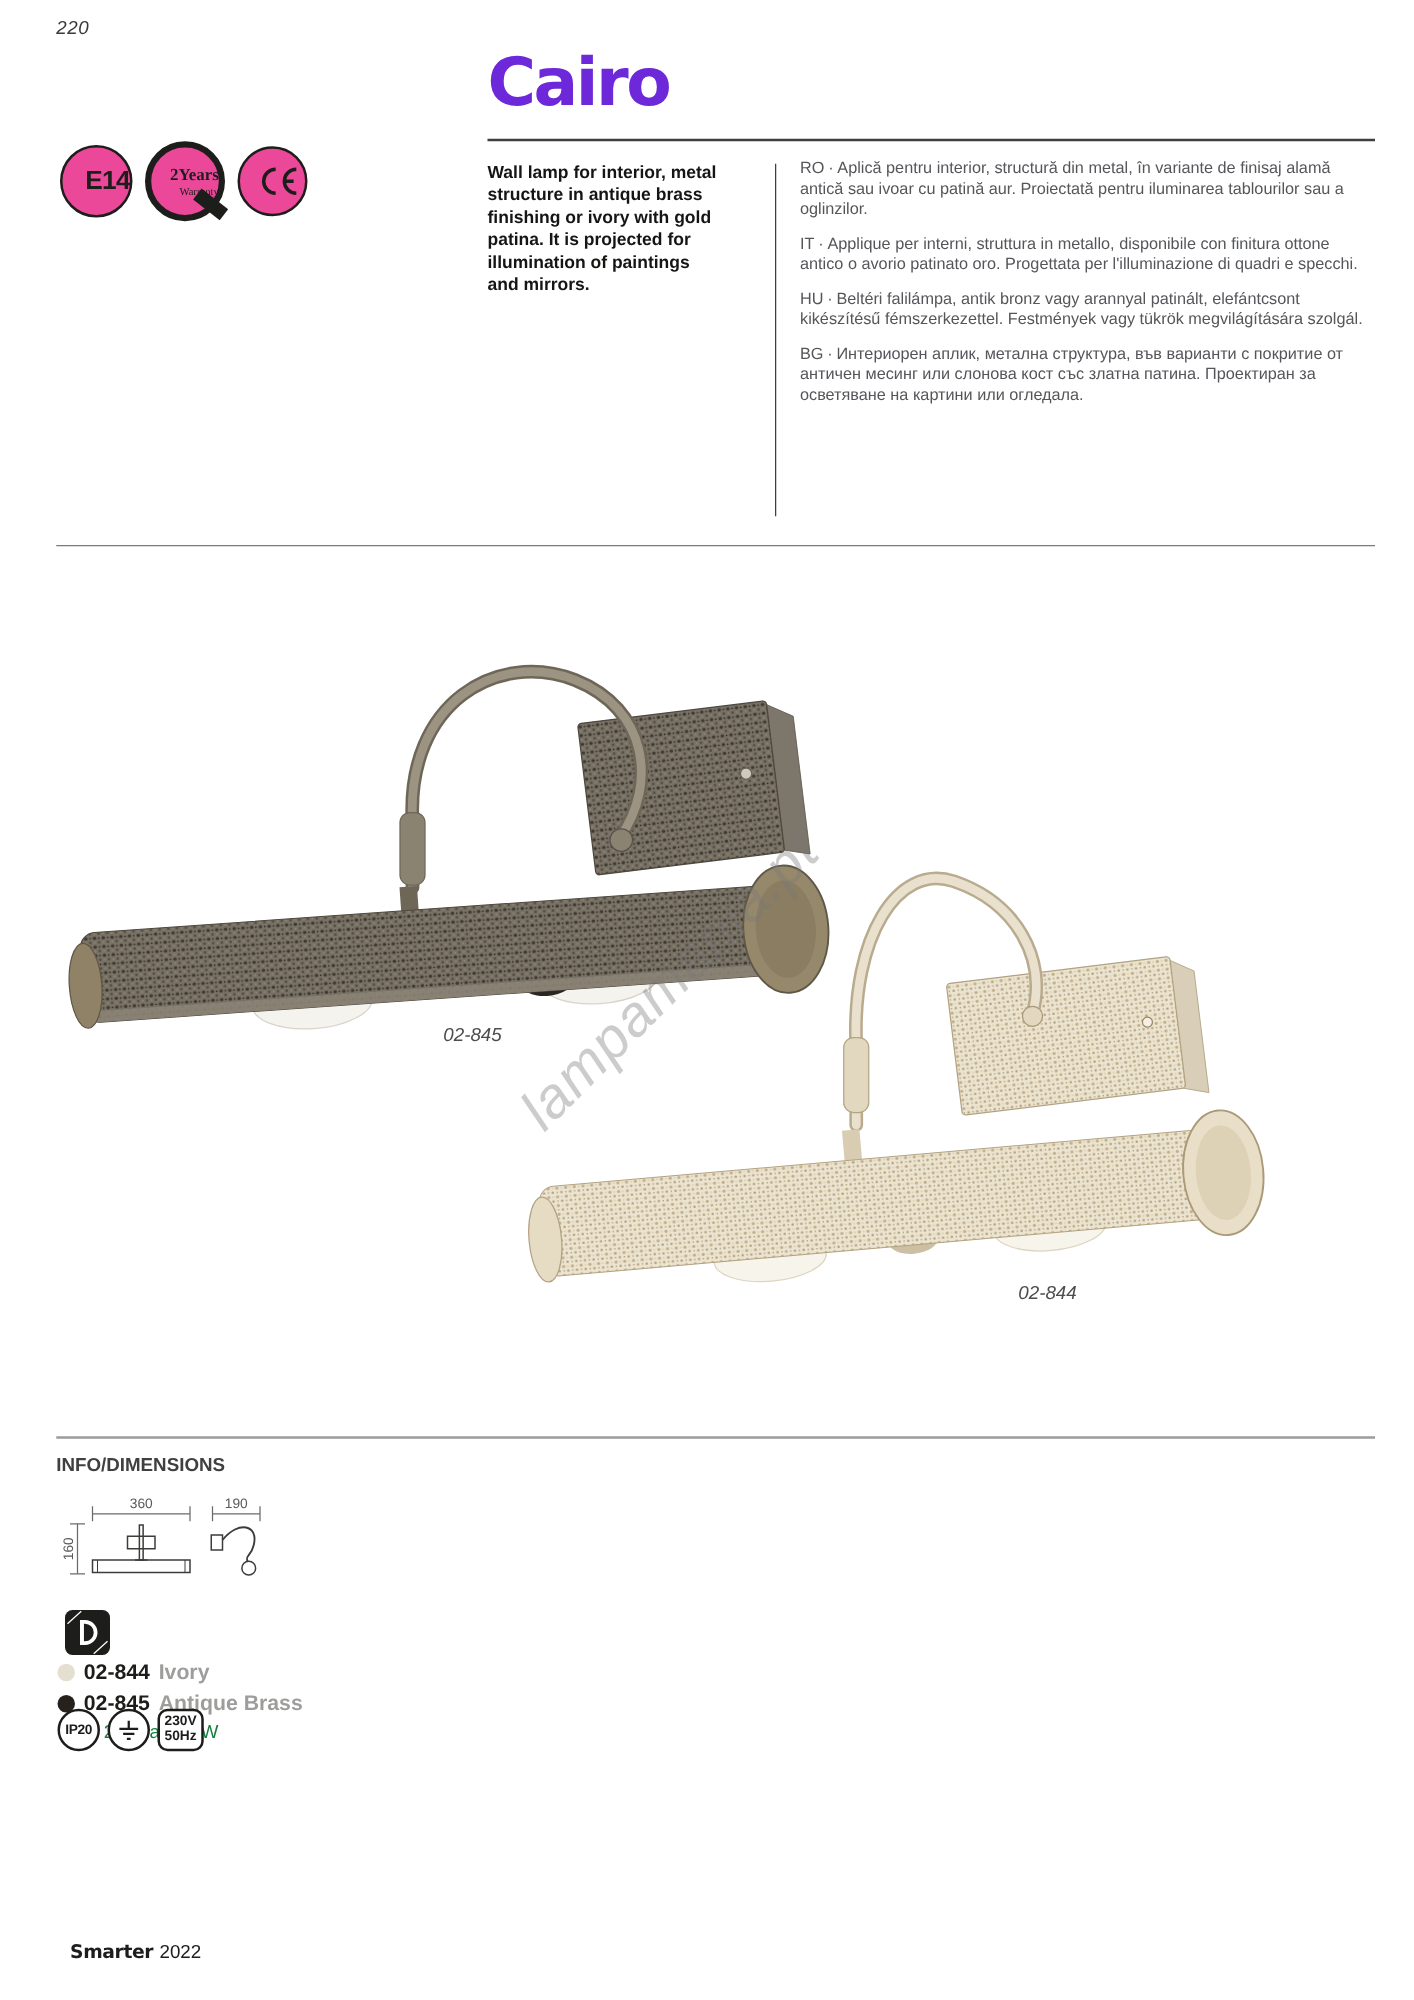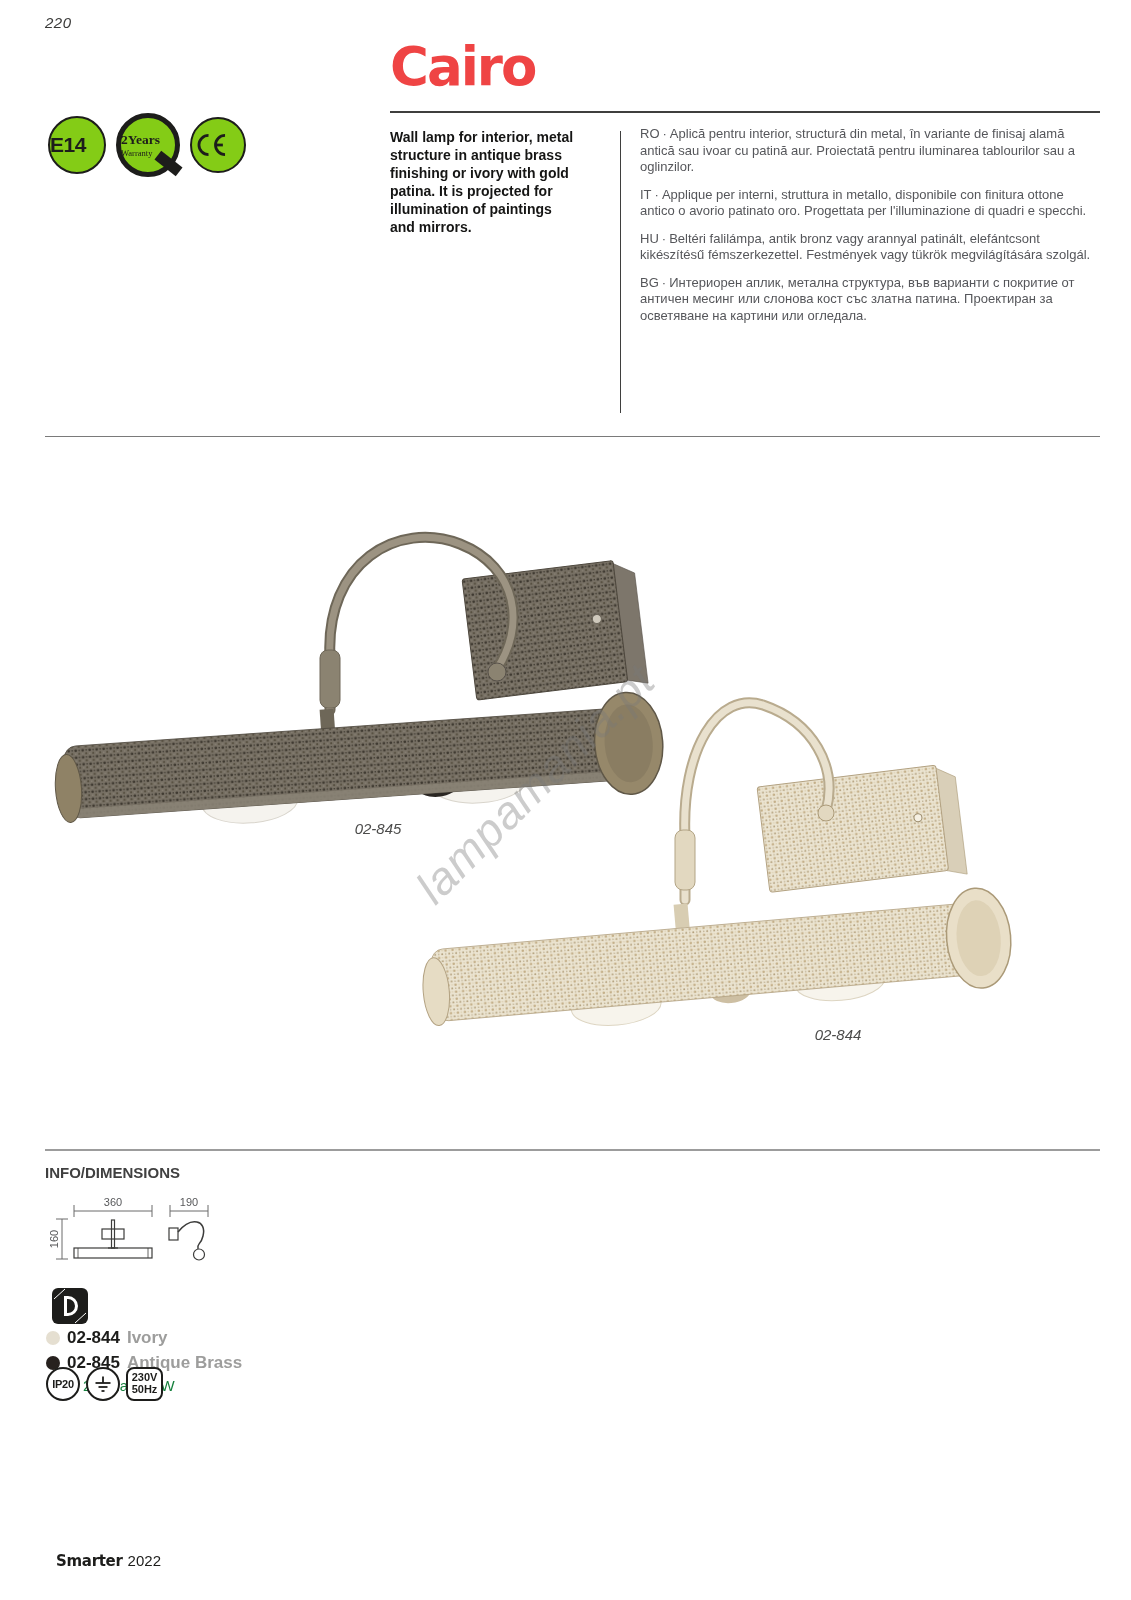--- a/index.html
+++ b/index.html
@@ -5,31 +5,31 @@
   * { margin:0; padding:0; box-sizing:border-box; }
   html,body { background:#ffffff; }
   body { font-family:"Liberation Sans", sans-serif; color:#1d1d1b; }
   .page { position:relative; width:1131px; height:1600px; background:#fff; overflow:hidden; }
   .abs { position:absolute; }
 
   
   .page-number { left:45px; top:14px; font-style:italic; font-size:15px; color:#3a3a39; letter-spacing:.5px;text-align:center; }
 
   .badges { left:48px; top:113px; display:flex; align-items:center; gap:10px; }
-  .badge-circle { border-radius:50%; display:flex; flex-direction:column; align-items:flex-start; justify-content:center; background:#84cc16; }
+  .badge-circle { border-radius:50%; display:flex; flex-direction:column; align-items:flex-end; justify-content:center; background:#ec4899; }
   .badge-e14 { width:58px; height:58px; border:2.5px solid #1d1d1b; font-weight:bold; font-size:21px; letter-spacing:-0.5px; }
   .badge-warranty { width:64px; height:64px; border:5px solid #1d1d1b; position:relative; font-family:"Liberation Serif", serif; }
   .badge-warranty .w1 { font-weight:bold; font-size:13.5px; line-height:1; }
   .badge-warranty .w2 { font-size:8.5px; line-height:1; margin-top:2px; }
   .badge-warranty .q-tail { position:absolute; width:27px; height:11px; background:#1d1d1b; right:-7px; bottom:3px; transform:rotate(38deg); }
   .badge-ce { width:56px; height:56px; border:2px solid #1d1d1b; }
   .sr { font-size:0; line-height:0; display:block; height:0; overflow:hidden; }
 
   
-  .title { left:390px; top:36px; font-family:"DejaVu Sans", sans-serif; font-weight:bold; font-size:53px; color:#ef4444; letter-spacing:-2px; }
+  .title { left:390px; top:36px; font-family:"DejaVu Sans", sans-serif; font-weight:bold; font-size:53px; color:#6d28d9; letter-spacing:-2px; }
   .title-rule { left:390px; top:111px; width:710px; border-top:2px solid #3f3f3e; height:0; }
   .desc-en { left:390px; top:129px; width:190px; font-weight:bold; font-size:14px; line-height:1.28; color:#151514; }
   .v-divider { left:620px; top:131px; height:282px; width:0; border-left:1px solid #3f3f3e; }
   .translations { left:640px; top:126px; width:460px; font-size:13px; line-height:1.27; color:#55565a; }
   .translations p { margin:0 0 11px 0; }
   .translations .sep { padding:0 3px; }
 
   
   .main-rule { left:45px; top:436px; width:1055px; border-top:1px solid #7a7a7a; height:0; }
   .info-rule { left:45px; top:1149px; width:1055px; border-top:2px solid #9c9c9c; height:0; }

